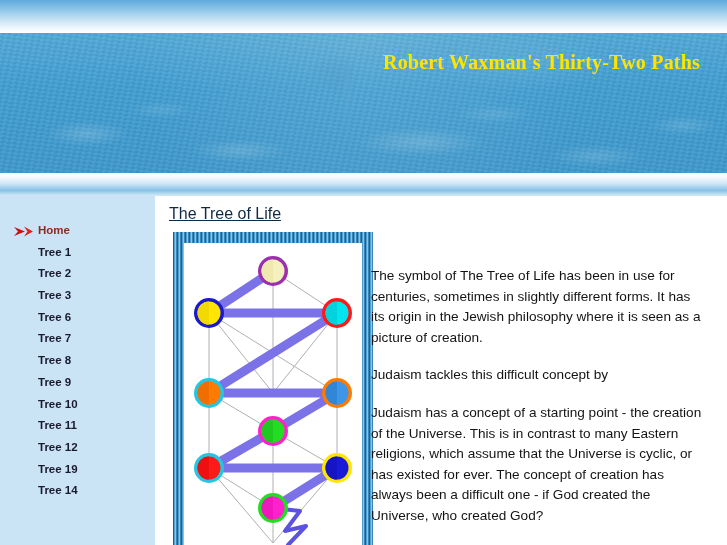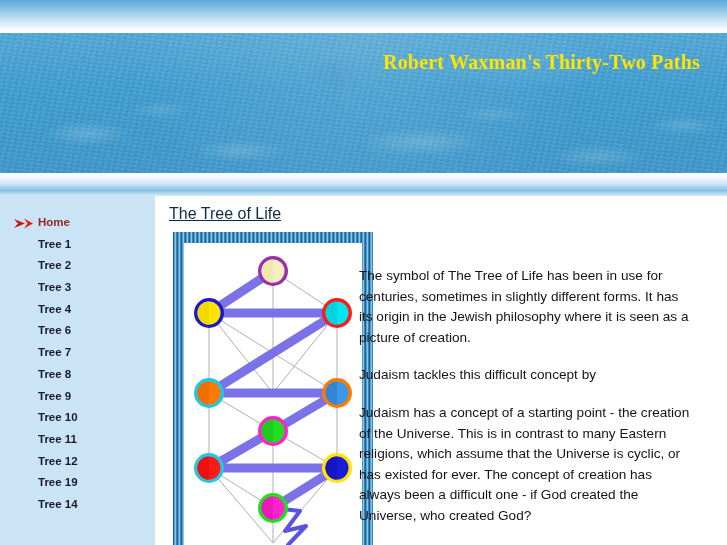--- a/index.html
+++ b/index.html
@@ -99,21 +99,21 @@
     height: 21.7px;
     line-height: 21.7px;
     padding-left: 38px;
     font-family: "Liberation Sans", sans-serif;
     font-size: 11.5px;
     font-weight: bold;
     color: #1a1a2e;
     white-space: nowrap;
     cursor: pointer;
   }
-  .nav-item:first-child { margin-top: 16px; }
+  .nav-item:first-child { margin-top: 24px; }
   .nav-item.current { color: #8e2a20; }
   .nav-arrow {
     position: absolute;
     left: 14px;
     top: 50%;
     margin-top: -5px;
     width: 19px;
     height: 11px;
     display: block;
   }
@@ -168,21 +168,21 @@
     font-size: 16px;
     color: #0f2a44;
     text-decoration: underline;
     white-space: nowrap;
     z-index: 5;
   }
 
   
   .article {
     position: absolute;
-    left: 204px;
+    left: 216px;
     top: 70px;
     width: 334px;
   }
   .article p {
     margin: 0 0 17px 0;
     font-family: "Liberation Sans", sans-serif;
     font-size: 13.6px;
     line-height: 20.6px;
     color: #141414;
   }
@@ -203,21 +203,20 @@
 
   <div class="sidebar">
     <ul class="nav-list" id="nav-list">
         <li class="nav-item current"><svg class="nav-arrow" viewBox="0 0 19 11">
             <path d="M0 1 L11 5.5 L0 10 L4 5.5 Z" fill="#cc1111"></path>
             <path d="M10 0.5 L19 5.5 L10 10.5 L13.5 5.5 Z" fill="#e02020"></path>
           </svg><span>Home</span></li>
         <li class="nav-item"><span>Tree 1</span></li>
         <li class="nav-item"><span>Tree 2</span></li>
         <li class="nav-item"><span>Tree 3</span></li>
-        <li class="nav-item"><span>Tree 4</span></li>
         <li class="nav-item"><span>Tree 6</span></li>
         <li class="nav-item"><span>Tree 7</span></li>
         <li class="nav-item"><span>Tree 8</span></li>
         <li class="nav-item"><span>Tree 9</span></li>
         <li class="nav-item"><span>Tree 10</span></li>
         <li class="nav-item"><span>Tree 11</span></li>
         <li class="nav-item"><span>Tree 12</span></li>
         <li class="nav-item"><span>Tree 19</span></li>
         <li class="nav-item"><span>Tree 14</span></li>
       </ul>

